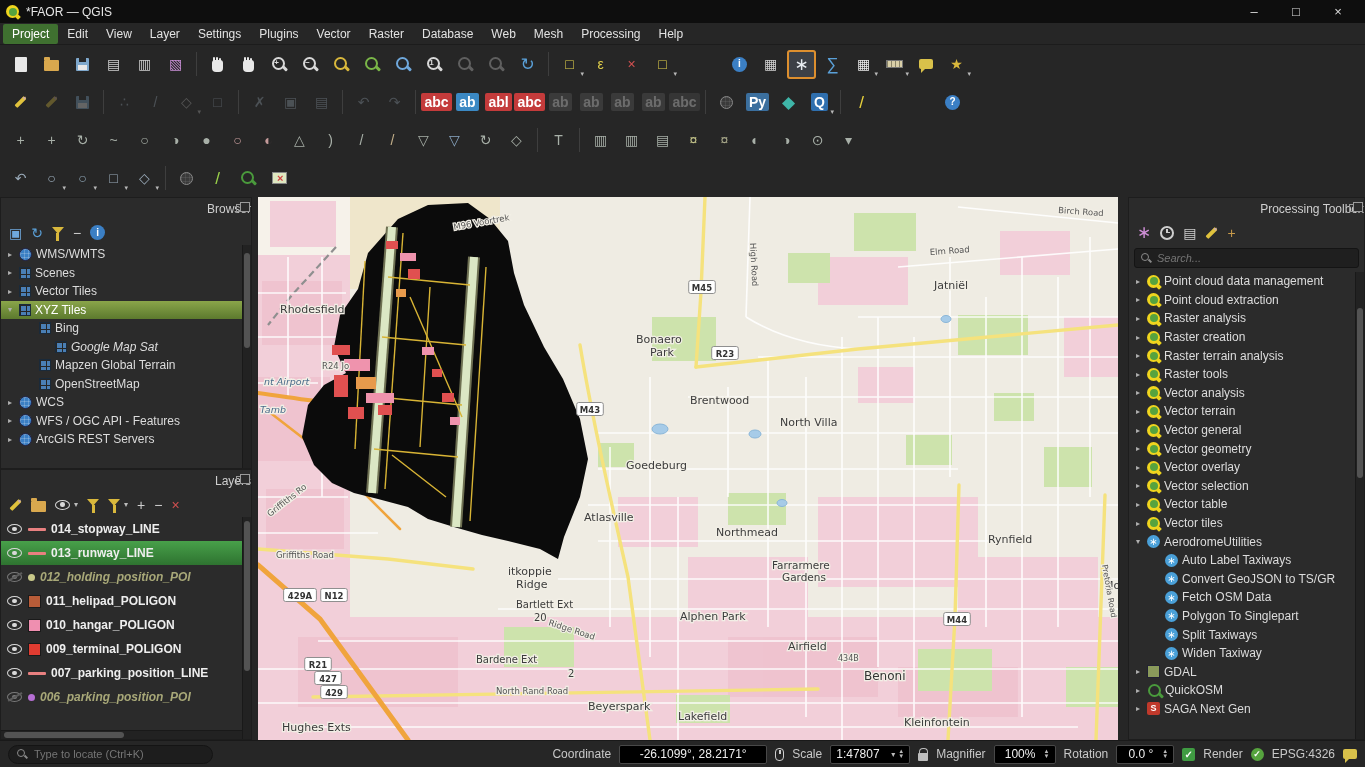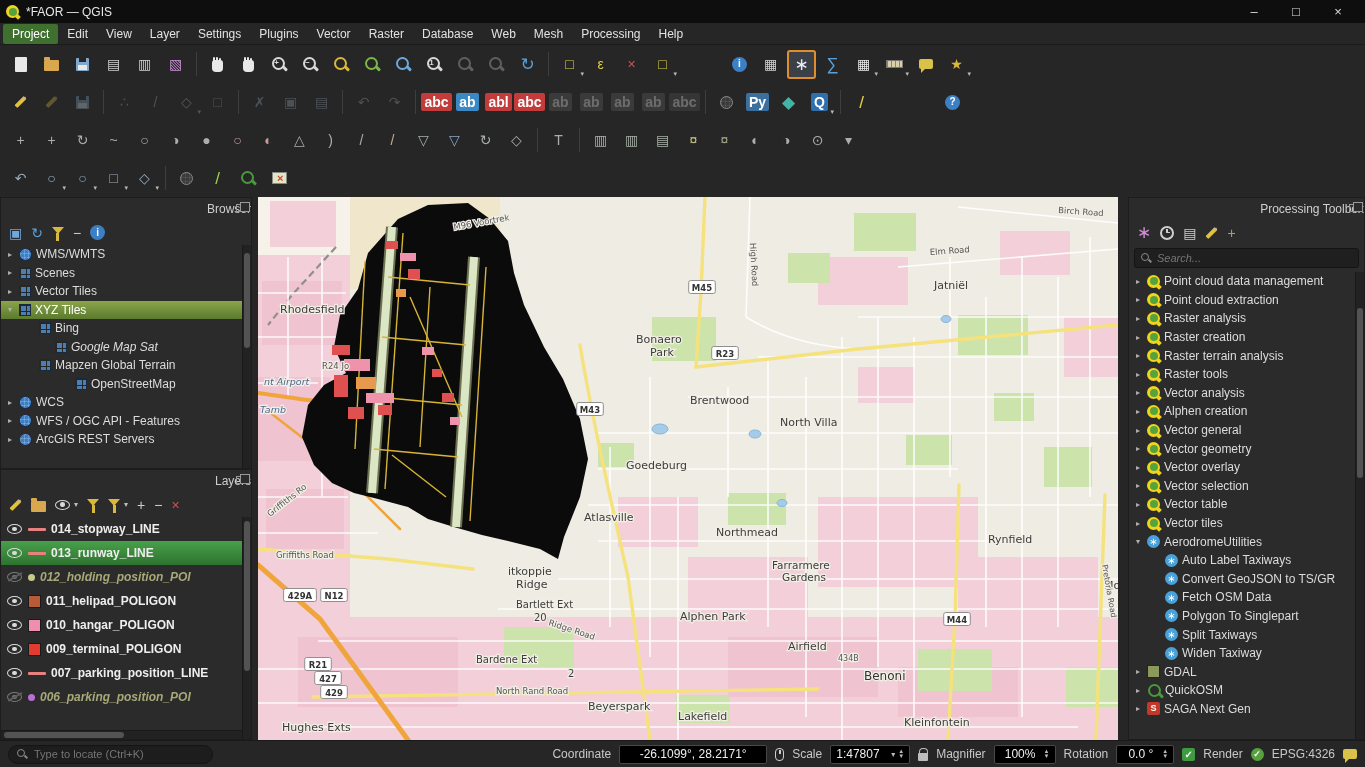--- a/index.html
+++ b/index.html
@@ -530,21 +530,21 @@
           <div class="trow" style="padding-left: 40px; font-style: italic;">
             <span class="arr"></span>
             <span class="k k-tiles"></span>
             <span>Google Map Sat</span>
           </div>
           <div class="trow" style="padding-left: 24px;">
             <span class="arr"></span>
             <span class="k k-tiles"></span>
             <span>Mapzen Global Terrain</span>
           </div>
-          <div class="trow" style="padding-left: 24px; margin-left: 36px;">
+          <div class="trow" style="padding-left: 24px;">
             <span class="arr"></span>
             <span class="k k-tiles"></span>
             <span>OpenStreetMap</span>
           </div>
           <div class="trow" style="padding-left: 4px;">
             <span class="arr">▸</span>
             <span class="k k-globe"></span>
             <span>WCS</span>
           </div>
           <div class="trow" style="padding-left: 4px;">
@@ -939,21 +939,21 @@
           <span>Raster tools</span>
         </div>
         <div class="trow">
           <span class="arr">▸</span>
           <span class="k k-q"></span>
           <span>Vector analysis</span>
         </div>
         <div class="trow">
           <span class="arr">▸</span>
           <span class="k k-q"></span>
-          <span>Alphen creation</span>
+          <span>Vector terrain</span>
         </div>
         <div class="trow">
           <span class="arr">▸</span>
           <span class="k k-q"></span>
           <span>Vector general</span>
         </div>
         <div class="trow">
           <span class="arr">▸</span>
           <span class="k k-q"></span>
           <span>Vector geometry</span>

